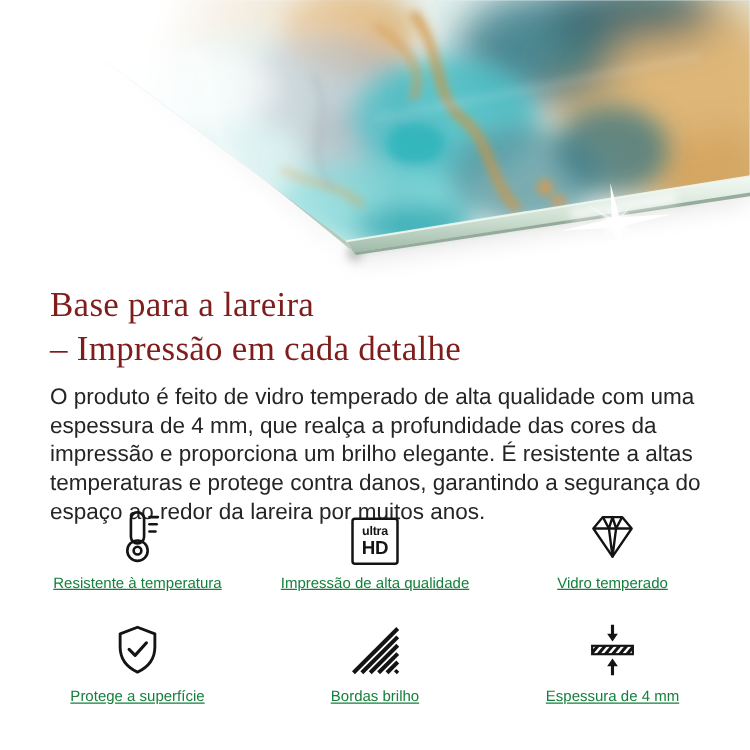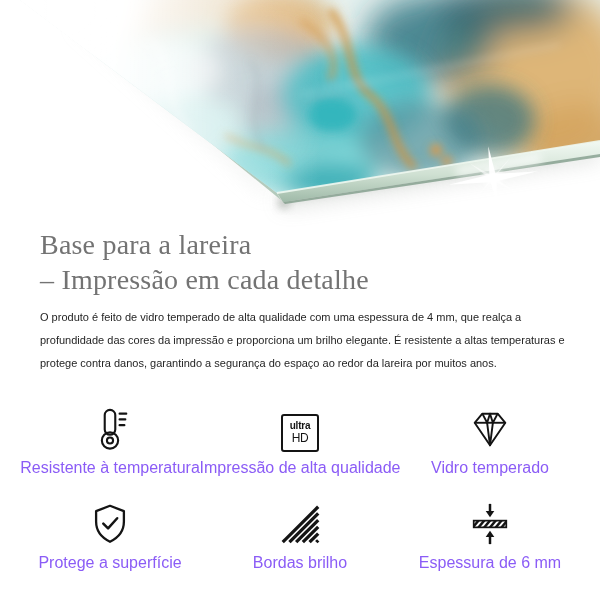--- a/index.html
+++ b/index.html
@@ -1,33 +1,33 @@
 <!DOCTYPE html>
 <html><head>
 <meta charset="utf-8">
 <style>
   html,body{margin:0;padding:0;background:#ffffff;}
   .page{position:relative;width:600px;height:600px;background:#ffffff;overflow:hidden;
         font-family:"Liberation Sans", sans-serif;color:#1f1f1f;}
   .hero{position:absolute;top:0;left:0;width:600px;height:232px;}
   .heading{position:absolute;top:227px;left:40px;width:520px;
            font-family:"Liberation Serif","DejaVu Serif",serif;
-           font-size:28px;line-height:35px;font-weight:400;color:#737373;letter-spacing:.2px;}
+           font-size:28px;line-height:35px;font-weight:400;color:#7f1d1d;letter-spacing:.2px;}
   .paragraph{position:absolute;top:306px;left:40px;width:537px;
-             font-size:11px;line-height:23px;color:#252525;}
+             font-size:18px;line-height:23px;color:#252525;}
   .features{position:absolute;top:402px;left:15px;width:570px;
             display:grid;grid-template-columns:190px 190px 190px;row-gap:20px;}
   .feature{display:flex;flex-direction:column;align-items:center;}
   .icon-box{height:50px;display:flex;align-items:flex-end;justify-content:center;}
-  .feature-label{margin-top:7px;font-size:16px;color:#8b5cf6;white-space:nowrap;}
+  .feature-label{margin-top:7px;font-size:12px;color:#15803d;white-space:nowrap;text-decoration:underline;}
   .uhd-box{width:38px;height:38px;border:2.6px solid #141414;border-radius:3px;
            display:flex;flex-direction:column;align-items:center;justify-content:center;
            color:#141414;box-sizing:border-box;}
   .uhd-top{font-size:10px;font-weight:700;line-height:10px;letter-spacing:-.2px;}
-  .uhd-bottom{font-size:12px;font-weight:400;line-height:15px;letter-spacing:-.3px;}
+  .uhd-bottom{font-size:15px;font-weight:700;line-height:15px;letter-spacing:-.3px;}
   svg{display:block;}
 </style>
 </head>
 <body>
 
 <div class="page">
 
   <div class="hero">
     <svg width="600" height="232" viewBox="0 0 600 232">
       <defs>
@@ -207,17 +207,17 @@
             <line x1="28" y1="30" x2="38" y2="18"></line>
             <line x1="34" y1="30" x2="44" y2="18"></line>
           </g>
           <rect x="7" y="20.5" width="34" height="7" fill="none" stroke="#141414" stroke-width="1.8"></rect>
           <line x1="24" y1="3" x2="24" y2="11" stroke="#141414" stroke-width="2.6"></line>
           <polygon points="19.5,10.5 28.5,10.5 24,17" fill="#141414"></polygon>
           <line x1="24" y1="45" x2="24" y2="37" stroke="#141414" stroke-width="2.6"></line>
           <polygon points="19.5,37.5 28.5,37.5 24,31" fill="#141414"></polygon>
         </svg>
       </div>
-      <div class="feature-label">Espessura de 6 mm</div>
+      <div class="feature-label">Espessura de 4 mm</div>
     </div>
 
   </div>
 </div>
 
 </body></html>

